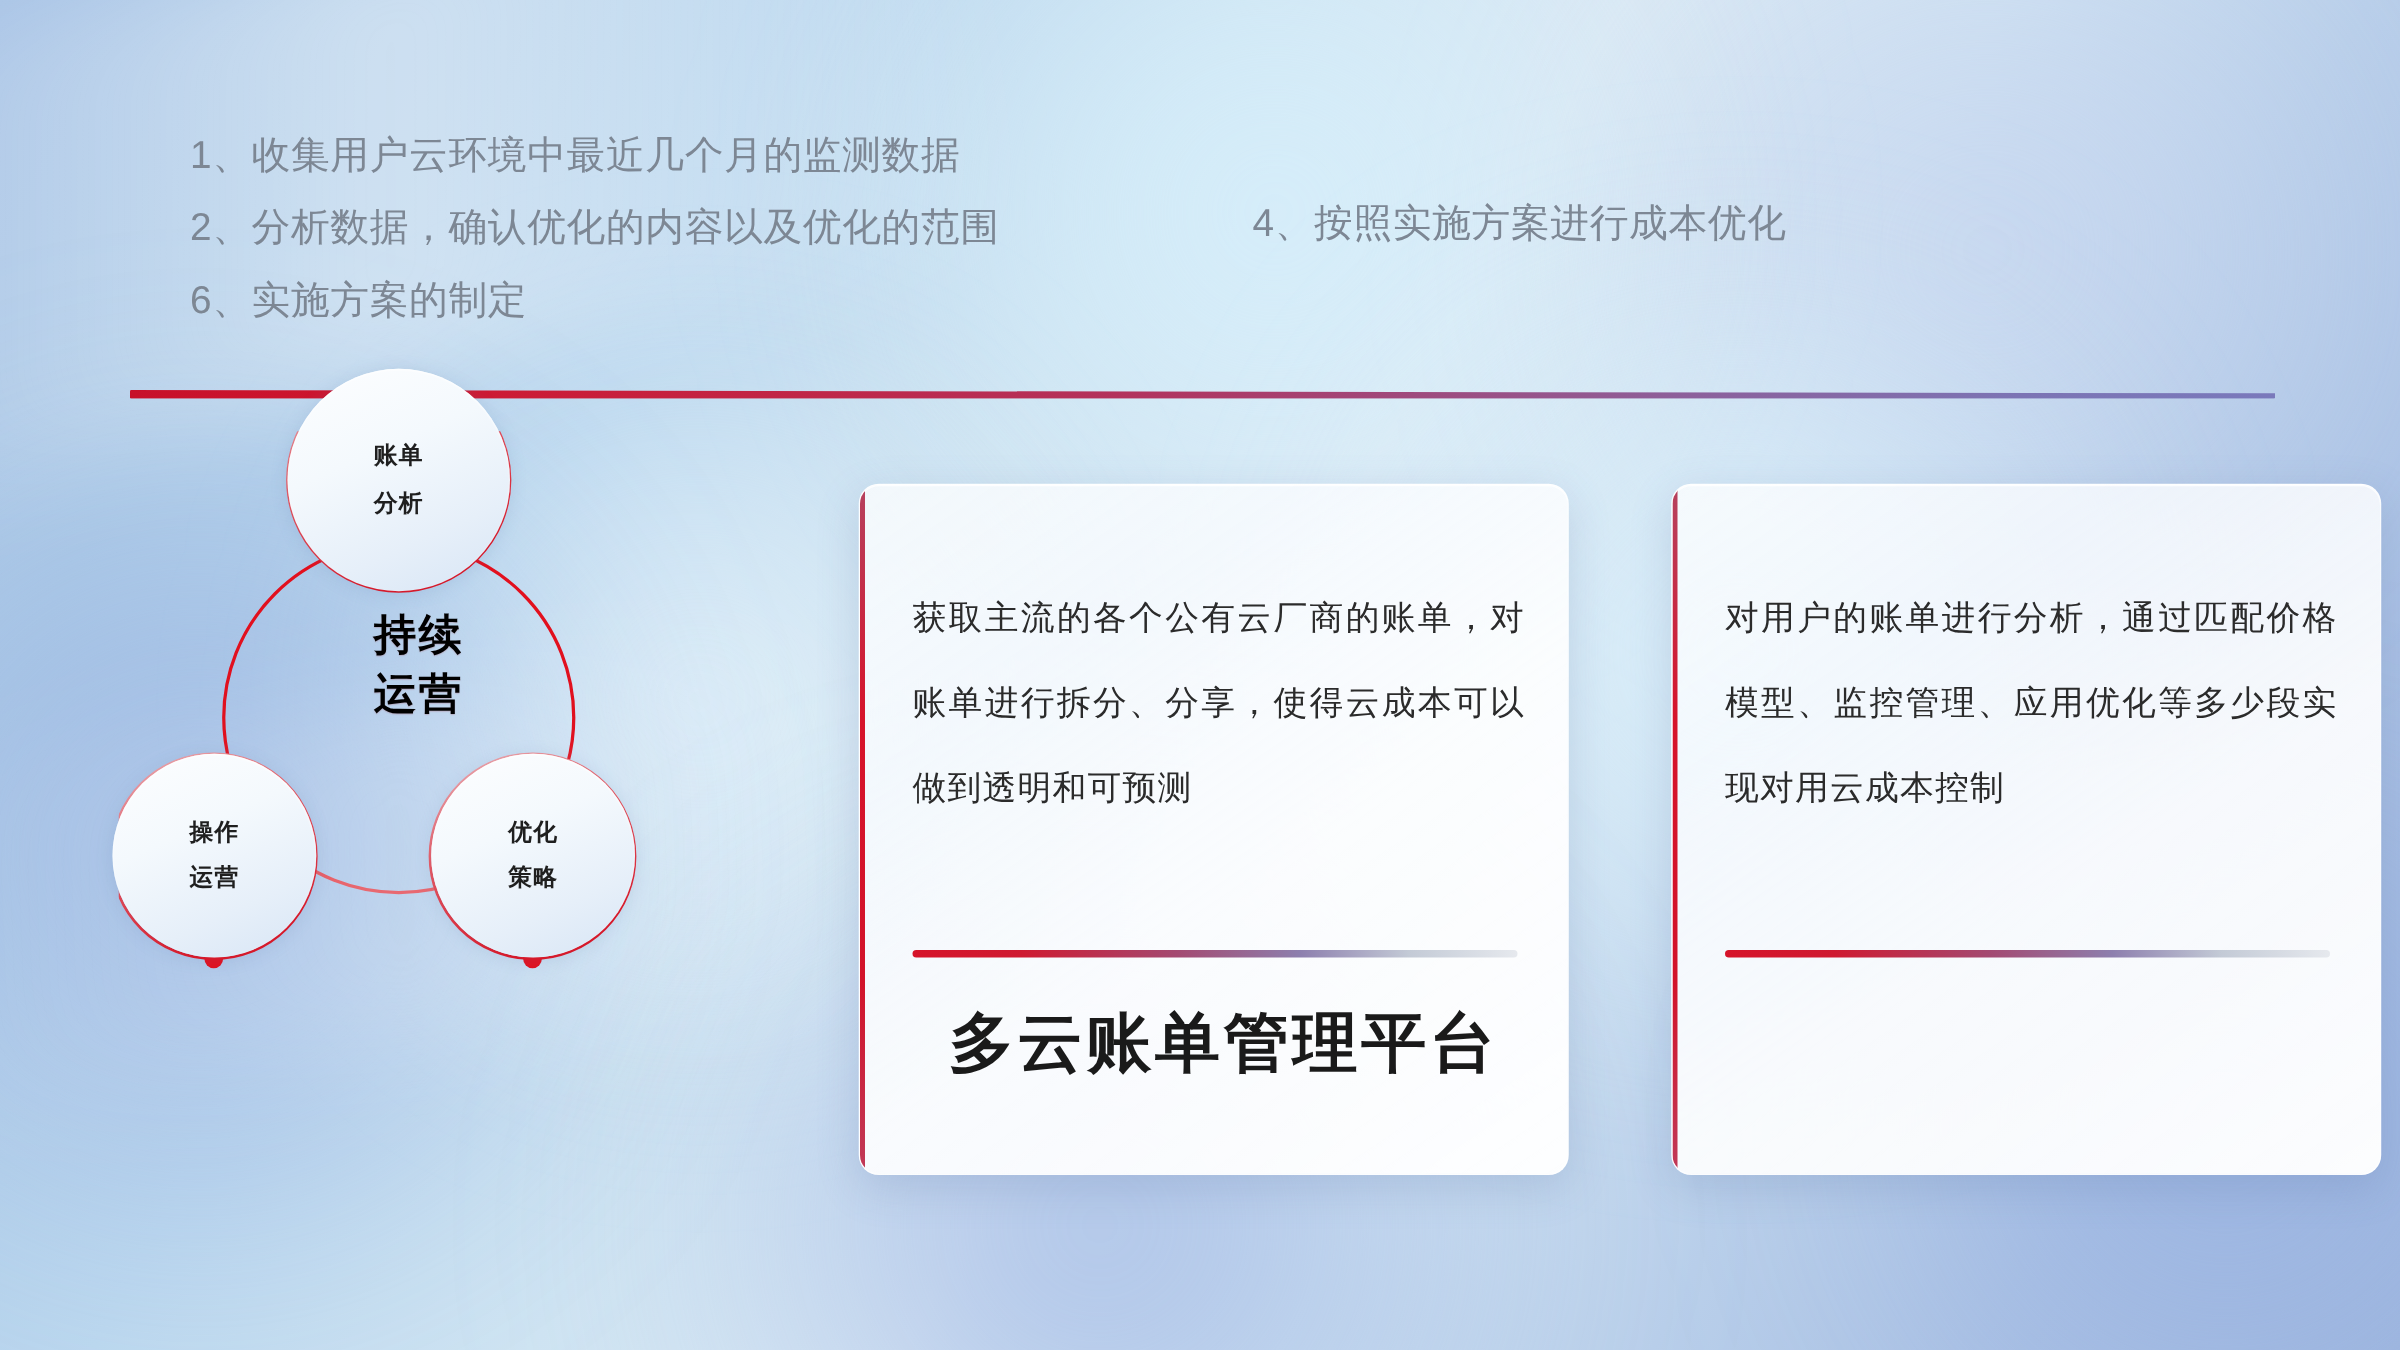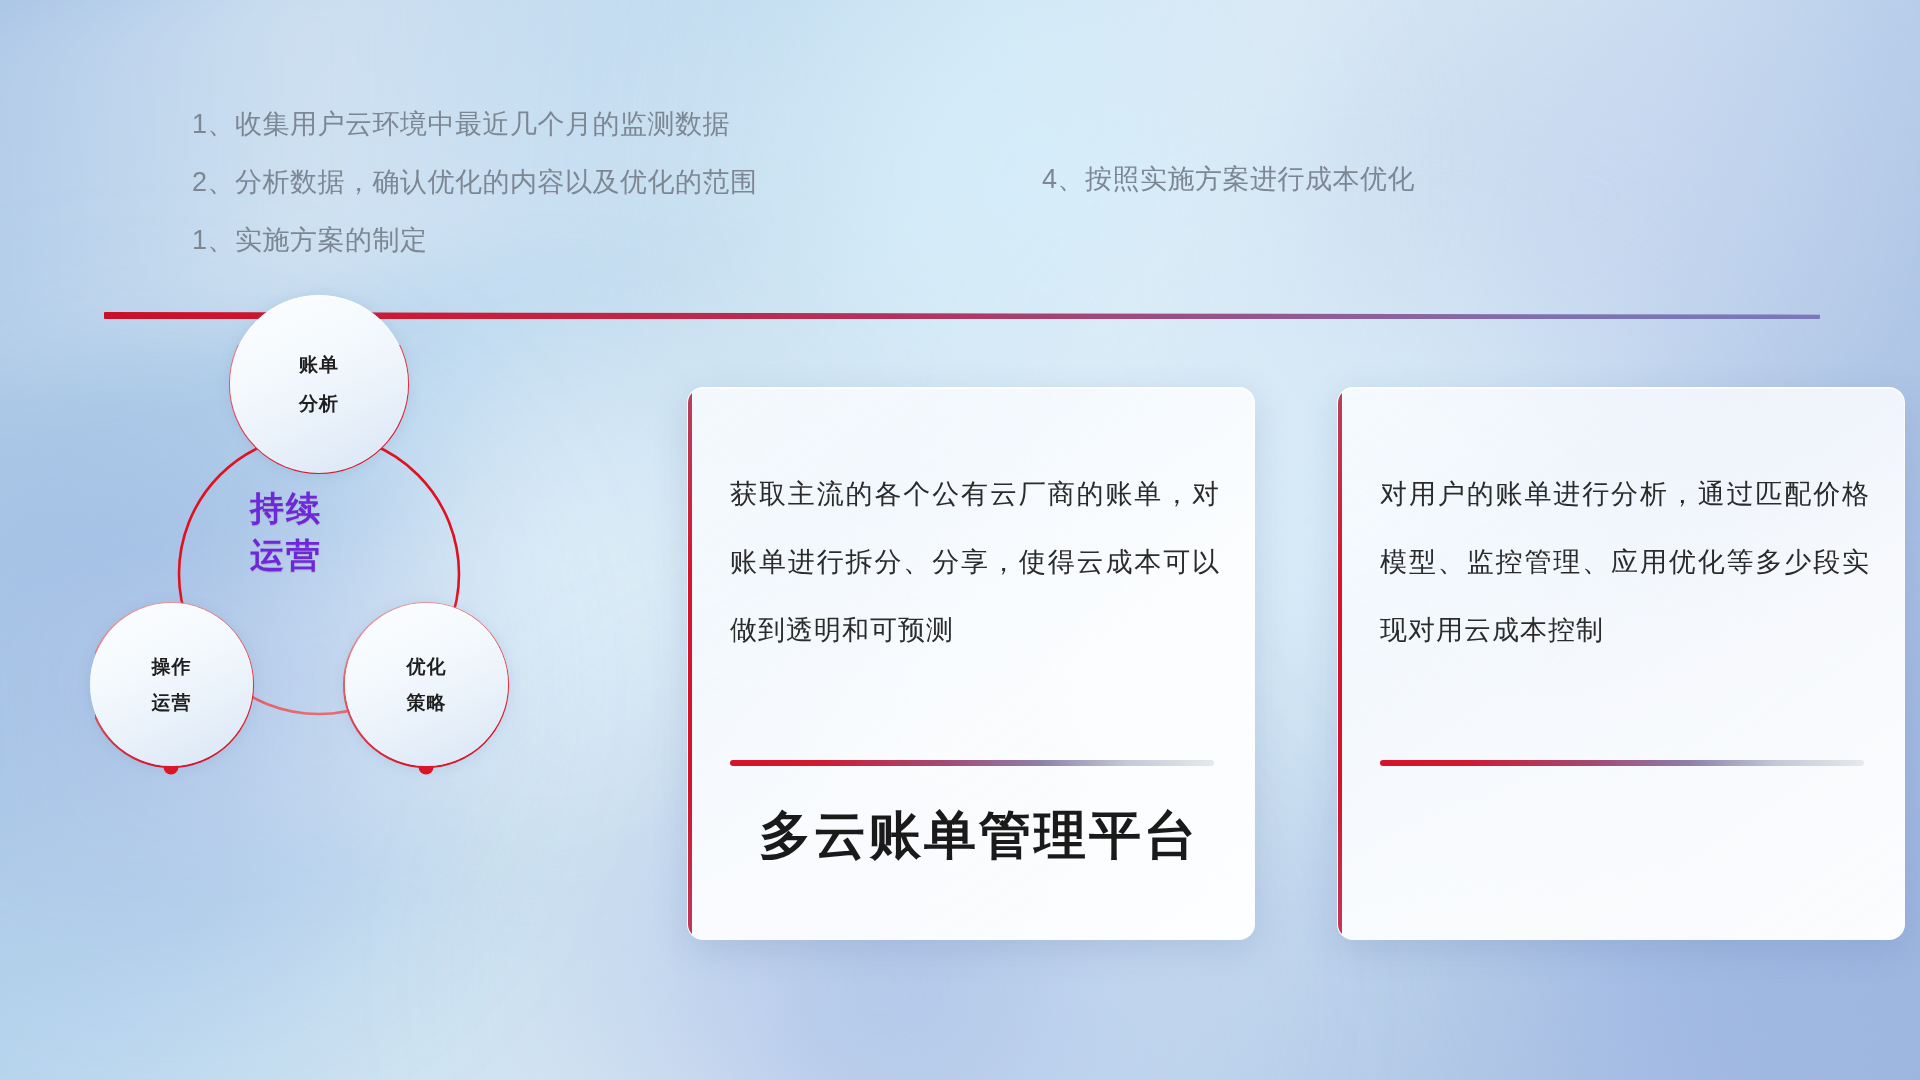--- a/index.html
+++ b/index.html
@@ -53,21 +53,21 @@
     transform:rotate(-8deg);filter:blur(40px);
   }
 
   
   #content{position:absolute;inset:0;z-index:2;}
 
   
   .steps{position:absolute;color:#7d8794;letter-spacing:.5px;}
   .steps-left{left:152px;top:95px;}
   .steps-right{left:1002px;top:150px;}
-  .step-line{font-size:27px;line-height:58px;white-space:nowrap;font-weight:400;margin-left:40px;}
+  .step-line{font-size:31px;line-height:58px;white-space:nowrap;font-weight:400;}
 
   
   .divider{
     position:absolute;left:104px;top:312px;width:1716px;height:7px;
     background:linear-gradient(90deg,#c7102a 0%,#cf1830 14%,#b3325c 46%,#8d5f9a 72%,#7c74b4 88%,#7a79bb 100%);
     clip-path:polygon(0 0,100% 38%,100% 100%,0 100%);
     border-radius:1px;
   }
 
   
@@ -81,22 +81,22 @@
   }
   .bubble .lbl{
     text-align:center;color:#1f1f1f;font-weight:700;
     font-size:19px;line-height:39px;letter-spacing:1px;
   }
   .bubble-top{left:135px;top:-50px;width:178px;height:178px;}
   .bubble-bl{left:-5px;top:258px;width:163px;height:163px;}
   .bubble-br{left:250px;top:258px;width:163px;height:163px;}
   .bubble-bl .lbl,.bubble-br .lbl{font-size:19px;line-height:36px;}
   .center-label{
-    position:absolute;left:155px;top:140px;width:170px;text-align:left;
-    color:#6d28d9;font-weight:800;font-size:34px;line-height:47px;letter-spacing:2px;
+    position:absolute;left:155px;top:140px;width:170px;text-align:center;
+    color:#000000;font-weight:800;font-size:34px;line-height:47px;letter-spacing:2px;
     text-shadow:0 1px 1px rgba(150,0,10,.18);
   }
 
   
   .card{
     position:absolute;top:387px;width:566px;height:551px;
     border-radius:16px;
     background:linear-gradient(146deg,
       rgba(255,255,255,.74) 0%,
       rgba(250,252,255,.80) 26%,
@@ -141,21 +141,21 @@
   <div class="blob blob-blue-3"></div>
   <div class="bg-streak"></div>
   <div class="bg-streak2"></div>
 </div>
 
 <div id="content">
 
   <div class="steps steps-left">
     <div class="step-line">1、收集用户云环境中最近几个月的监测数据</div>
     <div class="step-line">2、分析数据，确认优化的内容以及优化的范围</div>
-    <div class="step-line">1、实施方案的制定</div>
+    <div class="step-line">6、实施方案的制定</div>
   </div>
 
   <div class="steps steps-right">
     <div class="step-line">4、按照实施方案进行成本优化</div>
   </div>
 
   <div class="divider"></div>
 
   <div class="venn">
 

